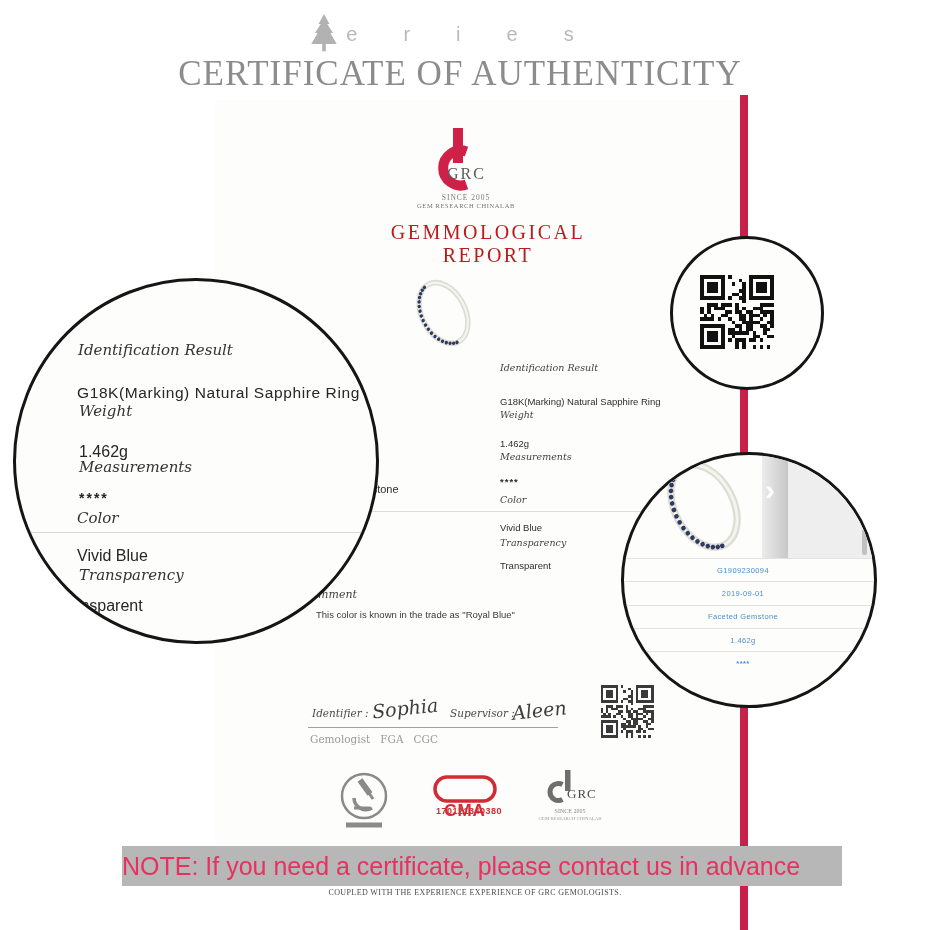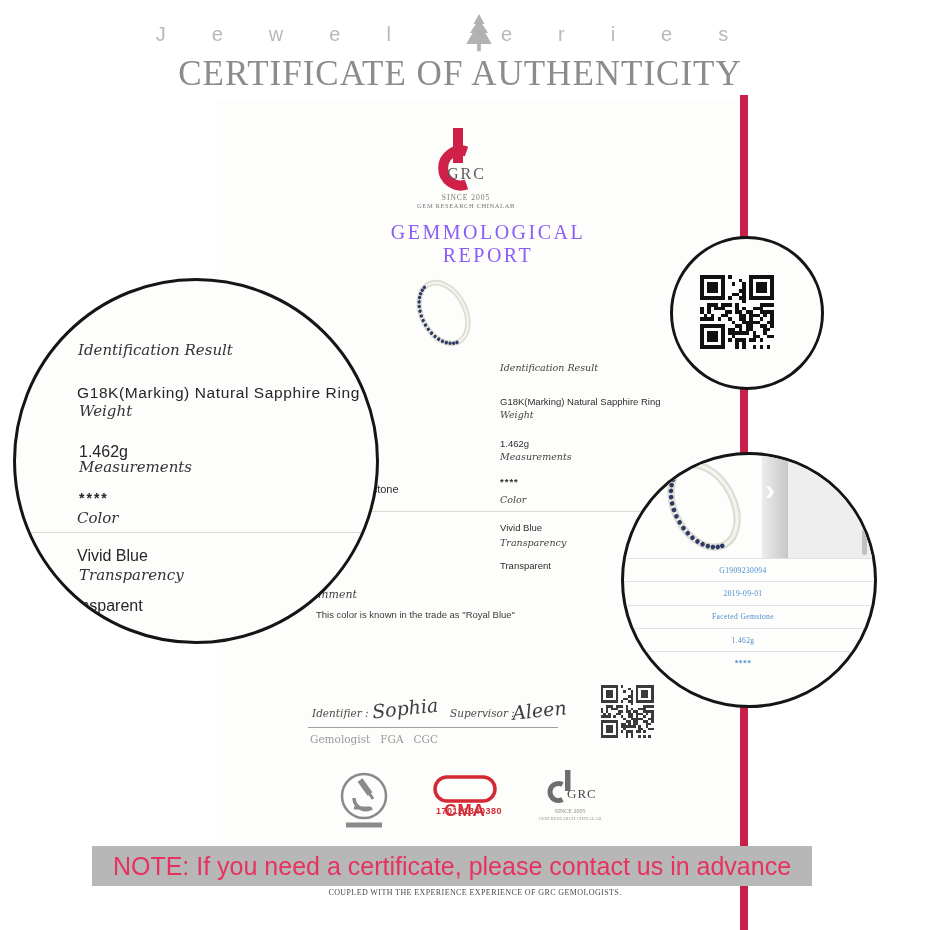--- a/index.html
+++ b/index.html
@@ -15,21 +15,21 @@
   
   .paper{left:215px;top:100px;width:530px;height:745px;background:#fdfdfb;z-index:0;}
   
   .ribbon{left:740px;top:95px;width:8px;height:835px;background:var(--ribbon,#c9204a);z-index:2;}
   
   .logo-wrap{left:415px;top:124px;width:120px;height:90px;z-index:1;}
   .logo-grc-text{left:447px;top:165px;font-family:"Liberation Serif",serif;font-size:16px;color:#5a5a5a;letter-spacing:2px;z-index:1;}
   .logo-since{left:416px;top:193px;width:100px;text-align:center;font-size:7.5px;color:#777;letter-spacing:1px;font-family:"Liberation Serif",serif;z-index:1;}
   .logo-lab{left:406px;top:202px;width:120px;text-align:center;font-size:6.5px;color:#777;letter-spacing:.6px;font-family:"Liberation Serif",serif;z-index:1;}
   .report-title{left:347px;top:221px;width:282px;text-align:center;font-family:"Liberation Serif",serif;
-      font-size:20px;color:#8b5cf6;letter-spacing:2.5px;z-index:1;}
+      font-size:20px;color:#b91c1c;letter-spacing:2.5px;z-index:1;}
   
   .doc-lbl{font-family:"DejaVu Serif",serif;font-style:italic;font-size:9.5px;color:#3f3f3f;z-index:1;}
   .doc-val{font-family:"Liberation Sans",sans-serif;font-size:9.5px;color:#2d2d2d;z-index:1;}
   .doc-line{left:300px;top:511px;width:428px;height:1px;background:#ddddd8;z-index:1;}
   .comment-text{left:316px;top:609px;font-size:9.5px;color:#3a3a3a;z-index:1;}
   
   .sig-lbl{font-family:"DejaVu Serif",serif;font-style:italic;font-size:10.5px;color:#4a4a4a;z-index:1;}
   .sig-name{font-family:"DejaVu Serif",serif;font-style:italic;font-size:19px;color:#3d3d3d;transform:rotate(-6deg);z-index:1;}
   .sig-line{left:308px;top:727px;width:250px;height:1px;background:#9aa3a3;z-index:1;}
   .credentials{left:310px;top:733px;font-family:"DejaVu Serif",serif;font-size:10.5px;color:#9a9a9a;white-space:pre;z-index:1;}
@@ -39,51 +39,50 @@
   .stamp{z-index:1;}
   .cma-box{left:433px;top:775px;width:64px;height:28px;display:flex;align-items:center;justify-content:center;}
   .cma-text{font-family:"Liberation Sans",sans-serif;font-weight:bold;font-size:17px;color:var(--cma-red,#d42a35);letter-spacing:1px;margin-top:43px;}
   .cma-num{left:428px;top:806px;width:74px;text-align:right;font-size:9px;font-weight:bold;color:var(--cma-red,#d42a35);letter-spacing:.5px;}
   .grc-sm-text{left:567px;top:786px;font-family:"Liberation Serif",serif;font-size:13px;color:#4a4a4a;letter-spacing:1px;}
   .grc-sm-since{left:540px;top:808px;width:60px;text-align:center;font-size:6px;color:#8a8a8a;font-family:"Liberation Serif",serif;}
   .grc-sm-lab{left:534px;top:816px;width:72px;text-align:center;font-size:4.8px;color:#9a9a9a;font-family:"Liberation Serif",serif;}
   .doc-footer{left:215px;top:888px;width:520px;text-align:center;font-family:"Liberation Serif",serif;
       font-size:8px;color:#4a4a4a;letter-spacing:.4px;z-index:1;}
   
-  .note-banner{left:92px;top:846px;width:720px;height:40px;background:var(--banner-bg,#b7b7b7);
-      display:flex;align-items:center;justify-content:center;z-index:4;}
+  .note-banner{left:122px;top:846px;width:720px;height:40px;background:var(--banner-bg,#b7b7b7);
+      display:flex;align-items:center;z-index:4;}
   .note-text{font-size:25px;color:var(--note-text,#e73260);letter-spacing:0px;}
   
   .circle{border-radius:50%;background:#fdfdfc;border:3px solid #151515;overflow:hidden;z-index:3;box-sizing:border-box;}
   .mag-circle{left:13px;top:278px;width:366px;height:366px;}
   .mag-lbl{font-family:"DejaVu Serif",serif;font-style:italic;color:#333;}
   .mag-val{font-family:"Liberation Sans",sans-serif;color:#262626;}
   .mag-line{left:0;top:251px;width:366px;height:1px;background:#d8d8d4;}
   .qr-circle{left:670px;top:236px;width:154px;height:154px;}
   .detail-circle{left:621px;top:452px;width:256px;height:256px;}
   .photo-strip{left:138px;top:0;width:26px;height:103px;background:linear-gradient(90deg,#ececec,#c7c7c7);}
   .photo-right{left:164px;top:0;width:92px;height:103px;background:#eeeeee;}
   .chevron{left:141px;top:18px;font-size:30px;color:#fff;font-weight:bold;cursor:pointer;}
   .scroll-thumb{left:238px;top:74px;width:5px;height:26px;background:#c0c0c0;border-radius:3px;}
   .detail-table{left:0;top:103px;width:256px;}
   .detail-row{height:23.3px;border-top:1px solid #e2e2e2;display:flex;align-items:center;justify-content:center;
-      padding-right:18px;box-sizing:border-box;font-family:Liberation Serif, serif;font-size:7.5px;
+      padding-right:18px;box-sizing:border-box;font-family:Liberation Sans, sans-serif;font-size:7.5px;
       letter-spacing:.4px;color:var(--table-blue,#4a8ccd);}
   .detail-row.bold{font-weight:bold;}
   svg{display:block;}
 </style>
 </head>
 <body>
 
 <div id="stage">
 
   <div class="abs paper"></div>
 
   <div class="abs brand-row">
-    <span class="brand-letters">Jewel</span>
     <svg width="28" height="40" viewBox="0 0 30 44">
       <path fill="#b2b2b2" d="M15 0 L9 11 L11.5 11 L5 21 L8 21 L1 33 L13 33 L13 41 L17 41 L17 33 L29 33 L22 21 L25 21 L18.5 11 L21 11 Z"></path>
     </svg>
     <span class="brand-letters rt">eries</span>
   </div>
   <div class="abs cert-title">CERTIFICATE OF AUTHENTICITY</div>
 
   <div class="abs ribbon"></div>
 
   <svg class="abs logo-wrap" viewBox="0 0 120 90">

